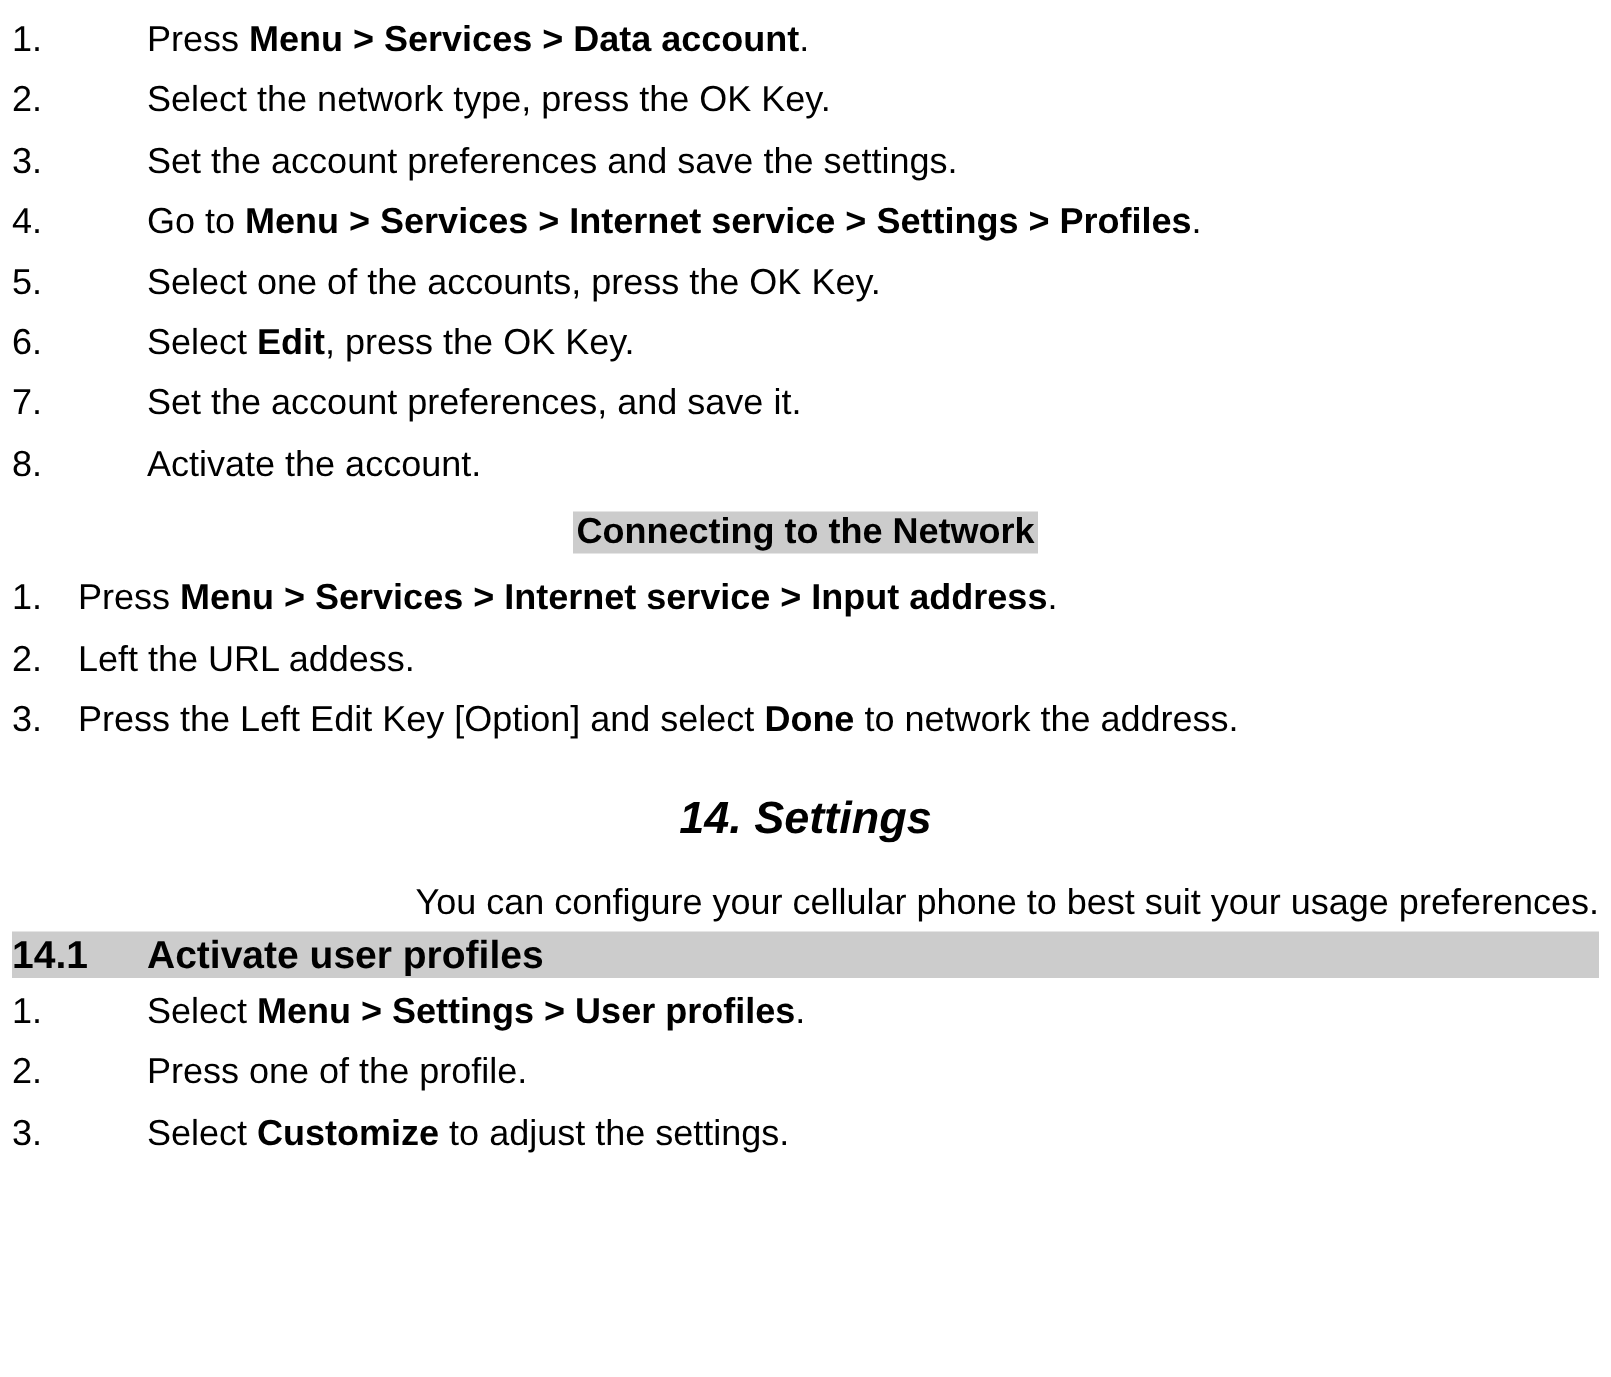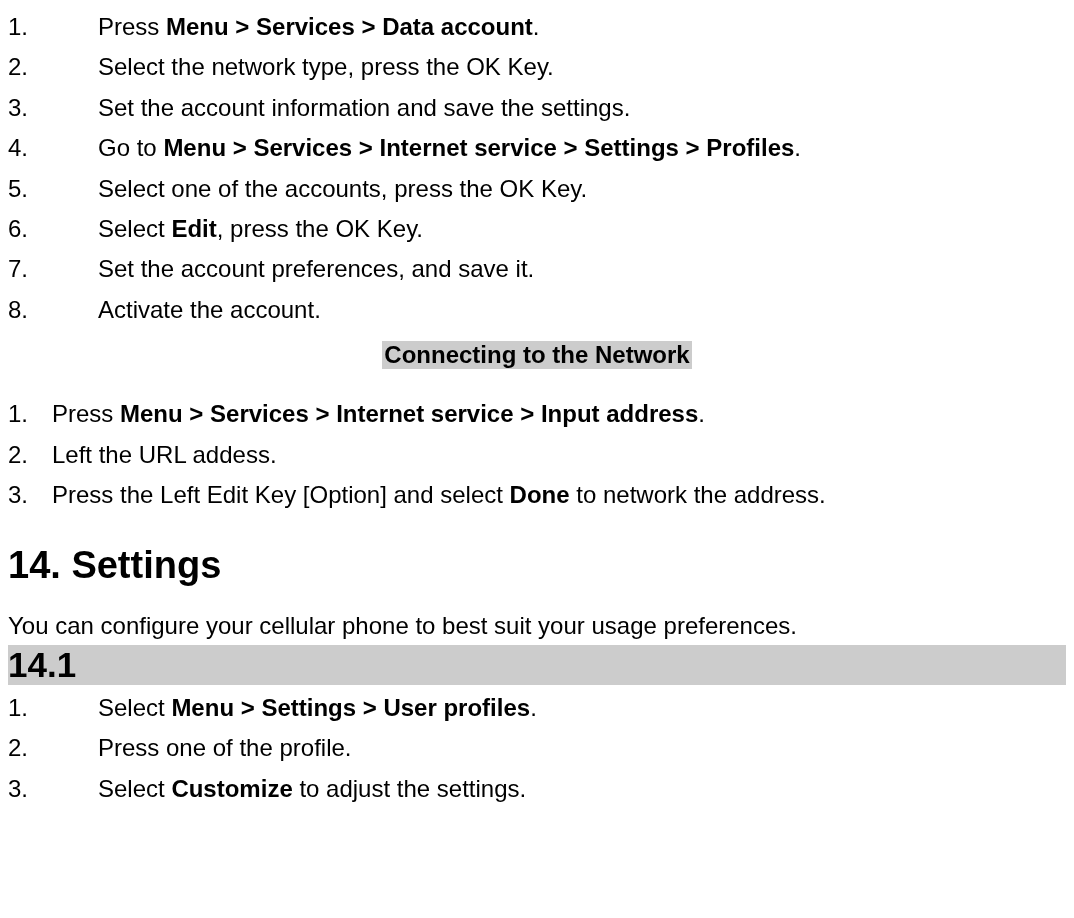--- a/index.html
+++ b/index.html
@@ -31,37 +31,39 @@
     flex: 0 0 44px;
   }
   .txt {
     flex: 1;
   }
   .hdr-sub {
     font-weight: bold;
     background: #ccc;
     display: inline-block;
     padding: 0 2px;
-    margin: 10px 0 24px 0;
+    margin: 10px 0 9px 0;
   }
   .center-block {
     text-align: center;
   }
   h1.main {
-    font-size: 38px;
+    font-size: 30px;
     font-weight: bold;
-    text-align: left;
+    text-align: center;
     margin: 30px 0 22px 0;
+    font-style: italic;
   }
   .para {
     margin: 6px 0 2px 0;
     line-height: 1.4;
+    text-align: right;
   }
   h2.sec {
-    font-size: 35px;
+    font-size: 26px;
     font-weight: bold;
     background: #ccc;
     margin: 0 0 4px 0;
     padding: 0;
     display: flex;
     align-items: baseline;
   }
   h2.sec .secnum {
     width: 90px;
     flex: 0 0 90px;
@@ -80,21 +82,21 @@
   </div>
   <div class="row">
     <span class="num-wide">2.</span>
     <span class="txt">
       <span>Select the network type, press the OK Key.</span><b></b><span></span>
     </span>
   </div>
   <div class="row">
     <span class="num-wide">3.</span>
     <span class="txt">
-      <span>Set the account information and save the settings.</span><b></b><span></span>
+      <span>Set the account preferences and save the settings.</span><b></b><span></span>
     </span>
   </div>
   <div class="row">
     <span class="num-wide">4.</span>
     <span class="txt">
       <span>Go to </span><b>Menu &gt; Services &gt; Internet service &gt; Settings &gt; Profiles</b><span>.</span>
     </span>
   </div>
   <div class="row">
     <span class="num-wide">5.</span>
@@ -146,20 +148,21 @@
     </span>
   </div>
 </div>
 
 <h1 class="main">14. Settings</h1>
 
 <p class="para">You can configure your cellular phone to best suit your usage preferences.</p>
 
 <h2 class="sec">
   <span class="secnum">14.1</span>
+    <span>Activate user profiles</span>
 </h2>
 
 <div class="list">
   <div class="row">
     <span class="num-wide">1.</span>
     <span class="txt">
       <span>Select </span><b>Menu &gt; Settings &gt; User profiles</b><span>.</span>
     </span>
   </div>
   <div class="row">

